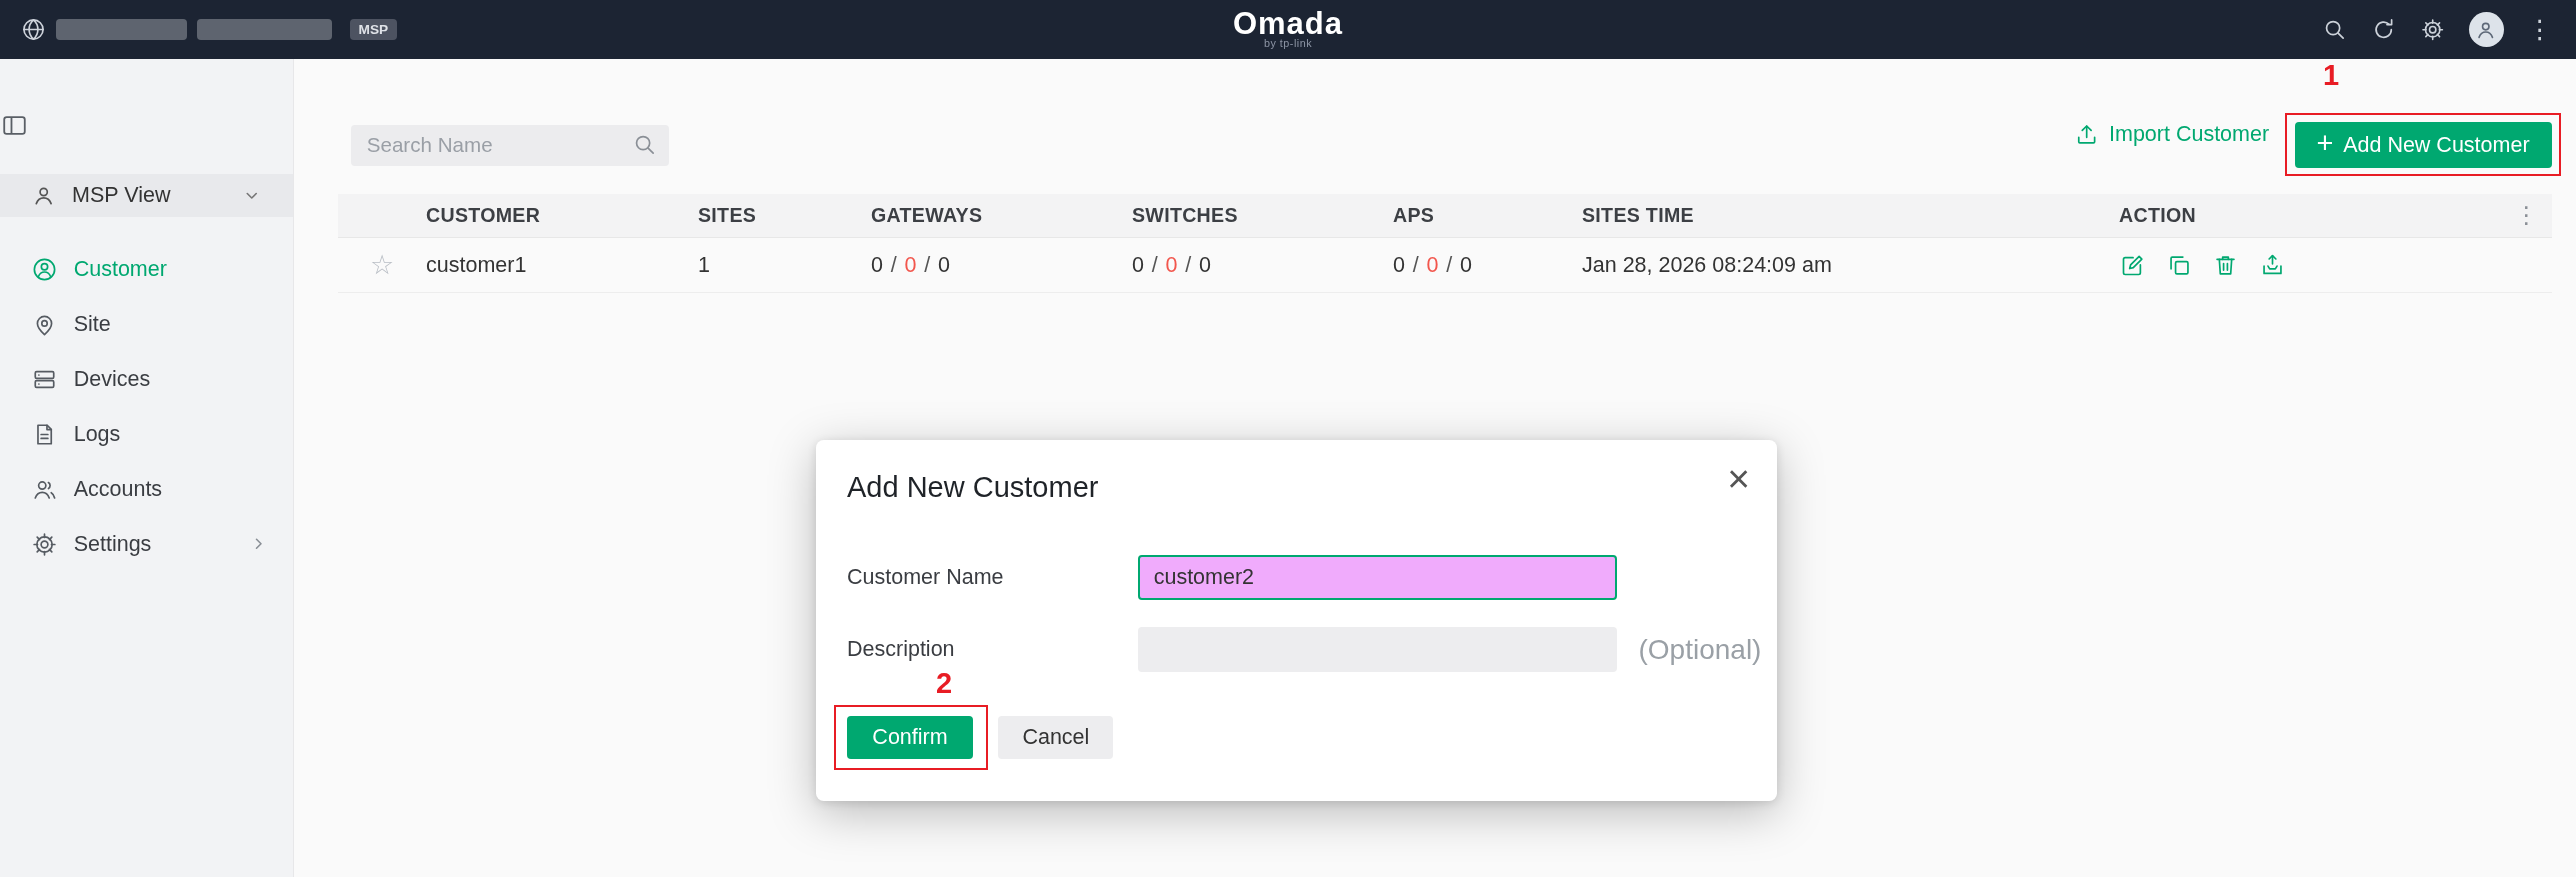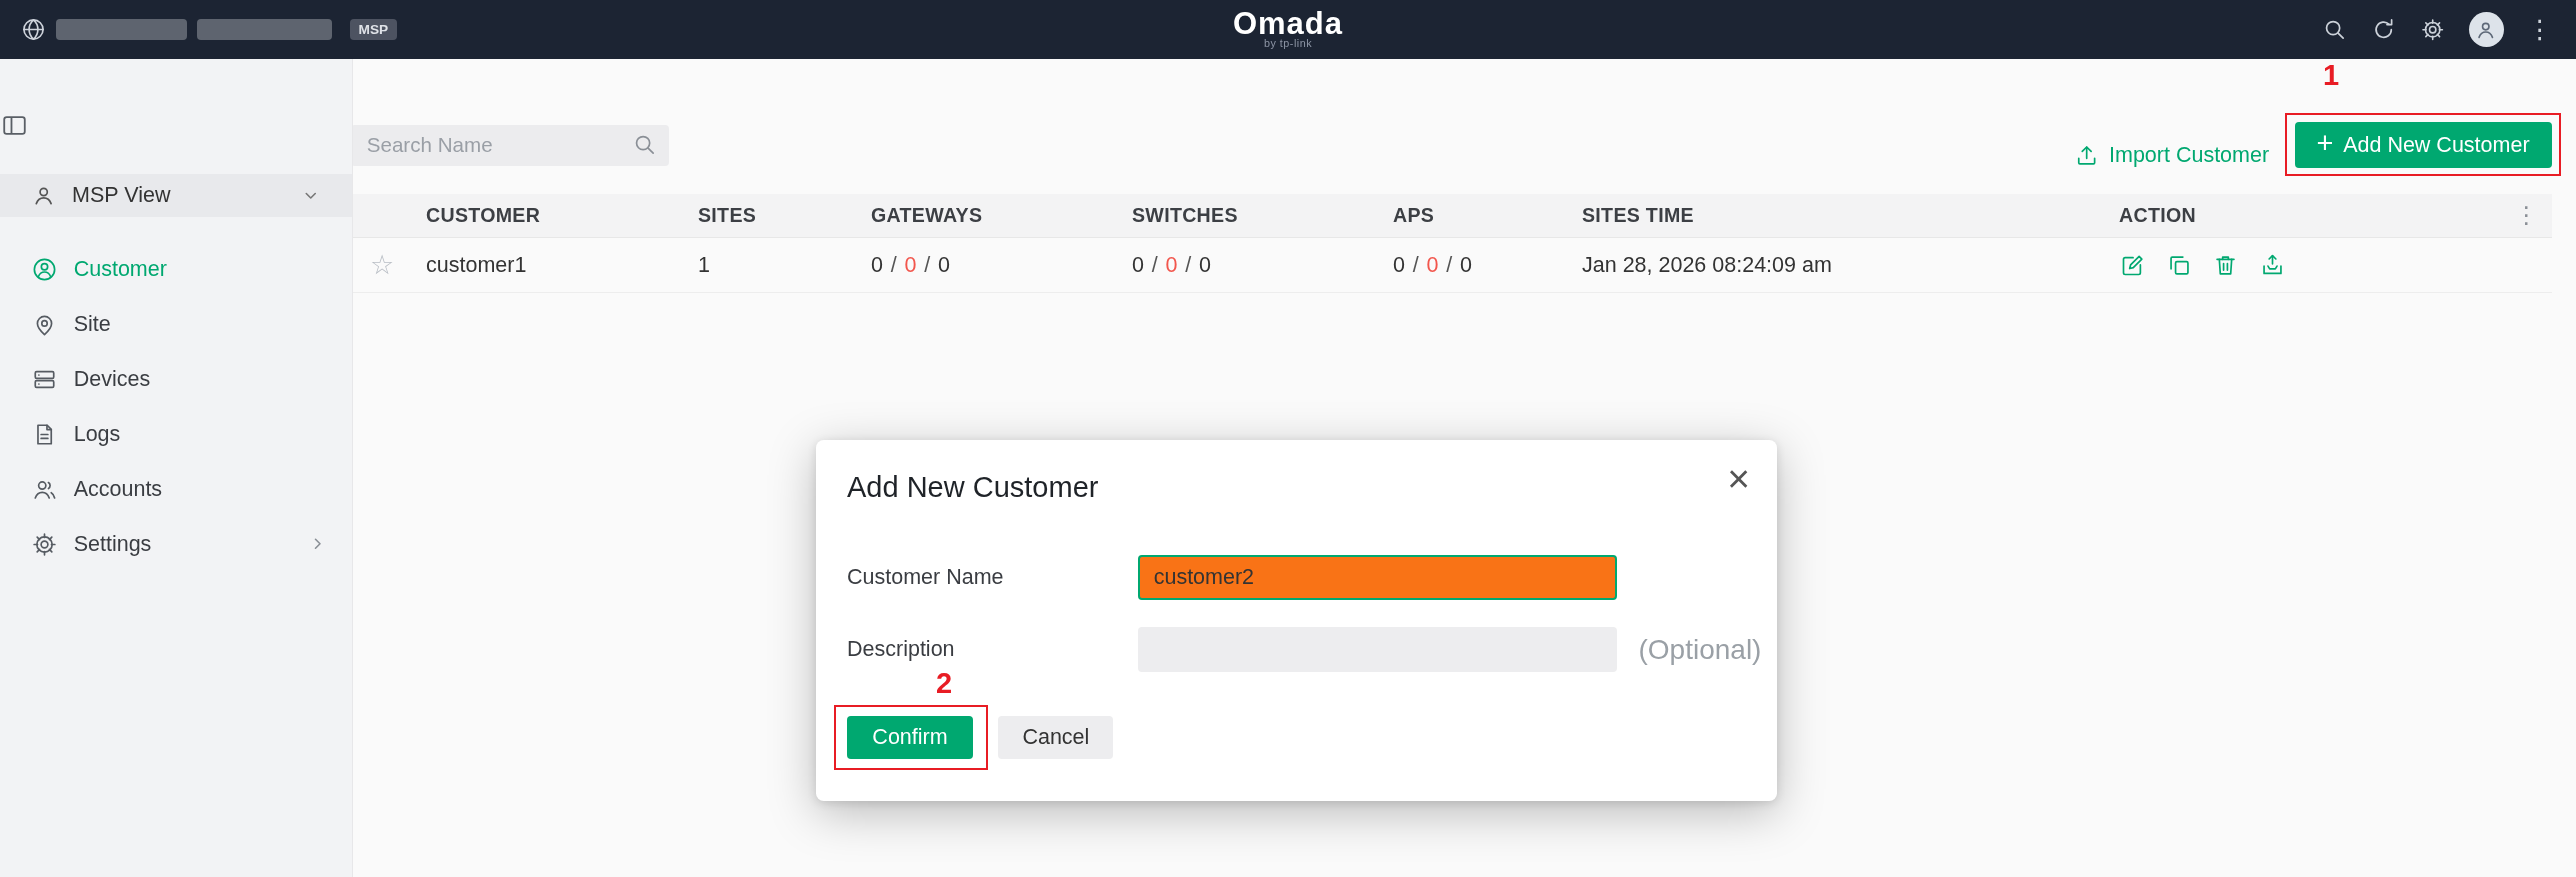--- a/index.html
+++ b/index.html
@@ -17,42 +17,42 @@
   .msp-badge{height:21.5px;padding:0 8.8px;border-radius:3.9px;background:#4d5361;color:#dfe2e7;font-size:13.7px;font-weight:bold;display:flex;align-items:center;margin-left:7.8px}
   .logo{position:absolute;left:50%;top:6.9px;transform:translateX(-50%);text-align:center;color:#fff}
   .logo-main{font-size:31px;font-weight:bold;letter-spacing:1px;line-height:33px}
   .logo-sub{font-size:10.8px;color:#8d95a5;margin-top:-2.9px;letter-spacing:0.5px}
   .tb-right{margin-left:auto;display:flex;align-items:center;gap:23.5px;padding-right:23.5px;color:#ccd2da}
   .tb-right .tbi{cursor:pointer;color:#ccd2da}
   .avatar{width:35px;height:35px;border-radius:50%;background:#dde3ea;display:flex;align-items:center;justify-content:center;color:#5d6878;cursor:pointer}
   .kebab{font-size:25.4px;line-height:25.4px;cursor:pointer;color:#ccd2da}
 
   
-  .sidebar{position:absolute;top:59px;left:0;width:353px;bottom:0;background:#f2f3f5;border-right:1px solid #e7e7e9;padding-top:34px;z-index:5}
+  .sidebar{position:absolute;top:59px;left:0;width:294px;bottom:0;background:#f2f3f5;border-right:1px solid #e7e7e9;padding-top:34px;z-index:5}
   .collapse{margin-left:31px;color:#5a5f66;cursor:pointer;width:29px;height:29px}
   .view-switcher{margin-top:34px;height:43px;background:#e8e9ec;display:flex;align-items:center;padding-left:31px;position:relative;cursor:pointer}
   .v-icon{color:#555;margin-right:15.7px}
   .view-label{font-size:21.5px;color:#333}
   .chev-down{position:absolute;right:31px;top:10.8px;color:#777}
   .nav{margin-top:24.5px}
   .side-item{height:55px;display:flex;align-items:center;padding-left:31px;position:relative;cursor:pointer;color:#3a3d42}
   .s-icon{margin-right:15.7px;color:#565b62}
   .side-label{font-size:21.5px}
   .side-item.active{color:#00a870}
   .side-item.active .s-icon{color:#00a870}
   .chev-right{position:absolute;right:23.5px;top:16.6px;color:#8a8f96}
 
   
   .main{position:absolute;left:294px;top:59px;right:0;bottom:0}
   .toolbar{position:absolute;left:57px;right:24.5px;top:63px;height:46px;display:flex;align-items:center;justify-content:space-between}
   .search-box{position:relative;width:318px;height:41px}
   .search-input{width:100%;height:100%;background:#ececee;border:none;border-radius:3.9px;padding:0 45px 0 15.7px;font-size:20.6px;color:#333;font-family:inherit;outline:none}
   .search-input::placeholder{color:#9a9fa6}
   .search-ic{position:absolute;right:11.7px;top:7.8px;color:#8a8f96;cursor:pointer}
-  .tb-actions{display:flex;align-items:flex-end;gap:25.4px;height:46px}
+  .tb-actions{display:flex;align-items:flex-start;gap:25.4px;height:46px}
   .import-link{display:flex;align-items:center;gap:9.8px;color:#00a870;font-size:21.5px;cursor:pointer;text-decoration:none}
   .add-btn{width:257px;height:46px;background:#00a870;border:none;border-radius:3.9px;color:#fff;font-size:21.5px;font-family:inherit;display:flex;align-items:center;justify-content:center;gap:9.8px;cursor:pointer}
   .add-btn .plus{font-size:29px;font-weight:300;line-height:29px;margin-top:-2.9px}
 
   
   .table{position:absolute;left:44px;top:135px;width:2214px}
   .t-head,.t-row{display:grid;grid-template-columns:88px 272px 173px 261px 261px 189px 537px 432px;align-items:center}
   .t-head{height:44px;background:#f3f3f4;border-bottom:1px solid #e7e7e7;font-size:19.6px;font-weight:bold;color:#3c3f44;letter-spacing:0.3px;position:relative}
   .t-row{height:55px;border-bottom:1px solid #ededed;font-size:21.5px;color:#333}
   .c-star{display:flex;justify-content:center}
@@ -66,21 +66,21 @@
   
   .modal{position:absolute;left:816px;top:440px;width:961px;height:361px;background:#fff;border-radius:7.8px;
          box-shadow:0 11.7px 47px rgba(0,0,0,.25),0 2px 9.8px rgba(0,0,0,.12);z-index:20}
   .m-title{position:absolute;left:31px;top:31px;font-size:29px;color:#1f2328;font-weight:500}
   .m-close{position:absolute;right:27px;top:17.6px;font-size:39px;color:#555;cursor:pointer;line-height:41px}
   .m-row{position:absolute;left:31px;display:flex;align-items:center}
   .m-row label{width:291px;font-size:21.5px;color:#3a3d42}
   .r1{top:115px}
   .r2{top:187px}
   .m-input{width:479px;height:45px;border-radius:3.9px;font-size:21.5px;color:#333;font-family:inherit;padding:0 13.7px;outline:none}
-  .m-input.focus{border:2px solid #00a870;background:#f97316}
+  .m-input.focus{border:2px solid #00a870;background:#f0abfc}
   .m-input.plain{border:none;background:#ededef}
   .opt{margin-left:21.5px;font-size:28px;color:#9aa0a6}
   .m-actions{position:absolute;left:31px;top:276px;display:flex;gap:25.4px}
   .confirm{width:126px;height:43px;background:#00a870;color:#fff;border:none;border-radius:3.9px;font-size:21.5px;font-family:inherit;cursor:pointer}
   .cancel{width:115px;height:43px;background:#ededef;color:#333;border:none;border-radius:3.9px;font-size:21.5px;font-family:inherit;cursor:pointer}
 
   
   .ann{position:absolute;z-index:30;pointer-events:none}
   .ann-rect{border:2.9px solid #e81c24}
   .ann-num{color:#e81c24;font-size:29px;font-weight:bold}

